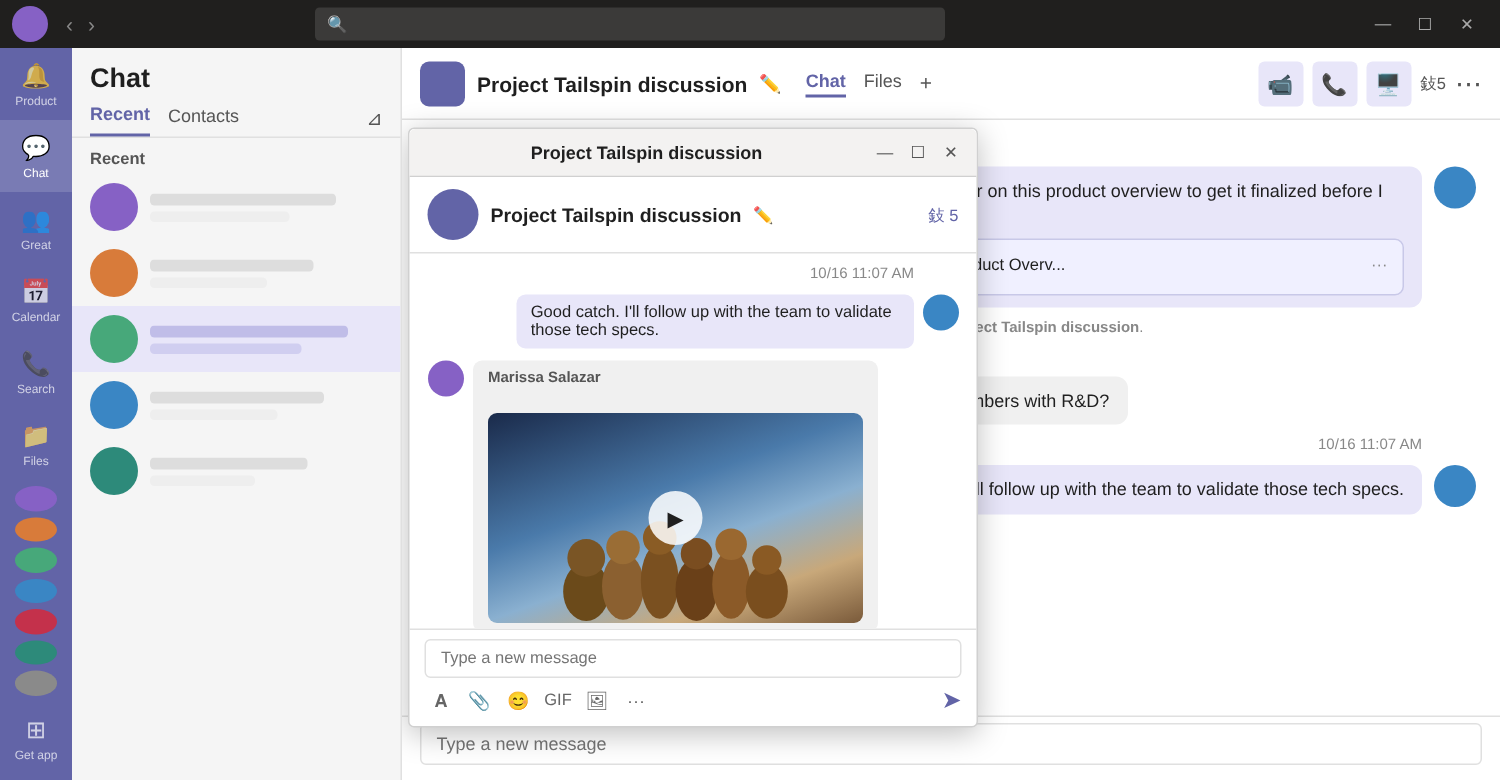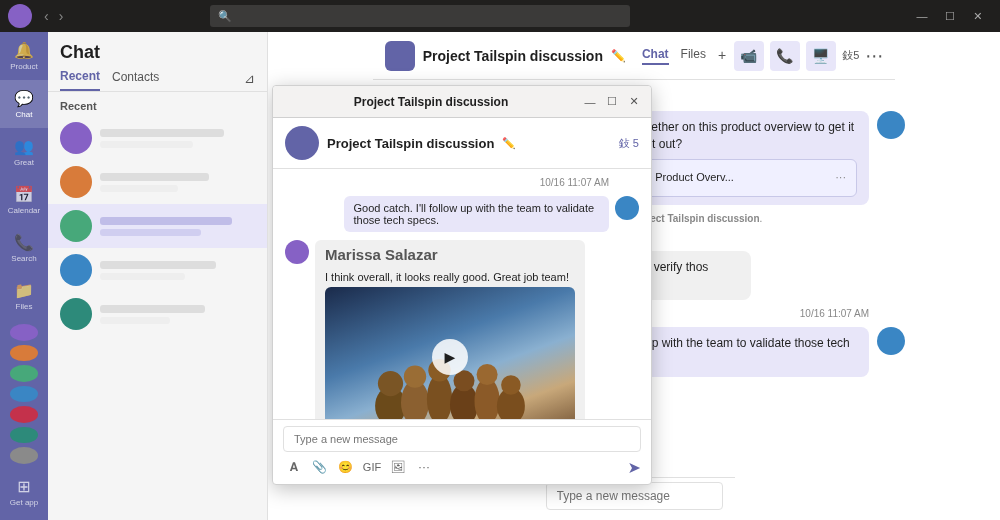--- a/index.html
+++ b/index.html
@@ -109,21 +109,21 @@
       <div style="display:flex;align-items:center;padding:6px 12px;cursor:pointer;gap:8px;">
         <div style="width:32px;height:32px;border-radius:50%;background:#2d8a7a;flex-shrink:0;"></div>
         <div style="flex:1;overflow:hidden;">
           <div style="height:8px;background:#ddd;border-radius:3px;width:68%;margin-bottom:4px;"></div>
           <div style="height:7px;background:#eee;border-radius:3px;width:45%;"></div>
         </div>
       </div>
     </div>
   </div>
 
-  <div style="flex:1;display:flex;flex-direction:column;height:488px;background:#fff;position:relative;overflow:hidden;align-items:center;">
+  <div style="flex:1;display:flex;flex-direction:column;height:488px;background:#fff;position:relative;overflow:hidden;">
 
     <div style="height:48px;border-bottom:1px solid #e0e0e0;display:flex;align-items:center;padding:0 12px;gap:8px;flex-shrink:0;">
       <div style="width:30px;height:30px;border-radius:6px;background:#6264a7;flex-shrink:0;"></div>
       <span style="font-size:14px;font-weight:600;color:#1f1f1f;">Project Tailspin discussion</span>
       <span style="font-size:12px;color:#888;cursor:pointer;">✏️</span>
       <div style="display:flex;gap:12px;margin-left:8px;">
         <span style="font-size:12px;color:#6264a7;padding-bottom:2px;cursor:pointer;border-bottom:2px solid #6264a7;font-weight:600;">Chat</span>
         <span style="font-size:12px;color:#555;cursor:pointer;">Files</span>
         <span style="font-size:14px;color:#555;cursor:pointer;">+</span>
       </div>
@@ -230,22 +230,21 @@
         <div style="display:flex;gap:6px;align-items:flex-start;flex-direction:row-reverse;">
           <div style="width:24px;height:24px;border-radius:50%;background:#3a86c4;flex-shrink:0;"></div>
           <div style="background:#e8e6f9;border-radius:6px;padding:6px 10px;font-size:11px;color:#1f1f1f;max-width:75%;">
             <div>Good catch.  I'll follow up with the team to validate those tech specs.</div>
           </div>
         </div>
 
         <div style="display:flex;gap:6px;align-items:flex-start;">
           <div style="width:24px;height:24px;border-radius:50%;background:#8661c5;flex-shrink:0;"></div>
           <div style="background:#f0f0f0;border-radius:6px;padding:6px 10px;font-size:11px;color:#1f1f1f;max-width:80%;">
-            <div style="font-size:15px;font-weight:600;color:#555;margin-bottom:8px;">Marissa Salazar</div>
-            <div>I think overall, it looks really good.  Great job team!</div>
+            <div style="font-size:10px;font-weight:600;color:#555;margin-bottom:18px;">Marissa Salazar</div>
 
             <div style="width:250px;height:140px;border-radius:6px;margin-top:4px;position:relative;overflow:hidden;cursor:pointer;background:linear-gradient(160deg,#1a2a4a 0%,#4a7aaa 40%,#8ab0d0 60%,#c8a87a 80%,#7a5a3a 100%);">
               <svg viewBox="0 0 250 140" style="position:absolute;bottom:0;left:0;width:100%;height:70%;">
                 <ellipse cx="40" cy="110" rx="22" ry="28" fill="#6b4a1a"></ellipse>
                 <circle cx="40" cy="78" r="18" fill="#7a5525"></circle>
                 <ellipse cx="75" cy="105" rx="20" ry="32" fill="#8b6030"></ellipse>
                 <circle cx="75" cy="68" r="16" fill="#9a6d35"></circle>
                 <ellipse cx="110" cy="100" rx="18" ry="36" fill="#7a5020"></ellipse>
                 <circle cx="110" cy="59" r="16" fill="#8a5c25"></circle>
                 <ellipse cx="145" cy="108" rx="20" ry="30" fill="#6a4018"></ellipse>

